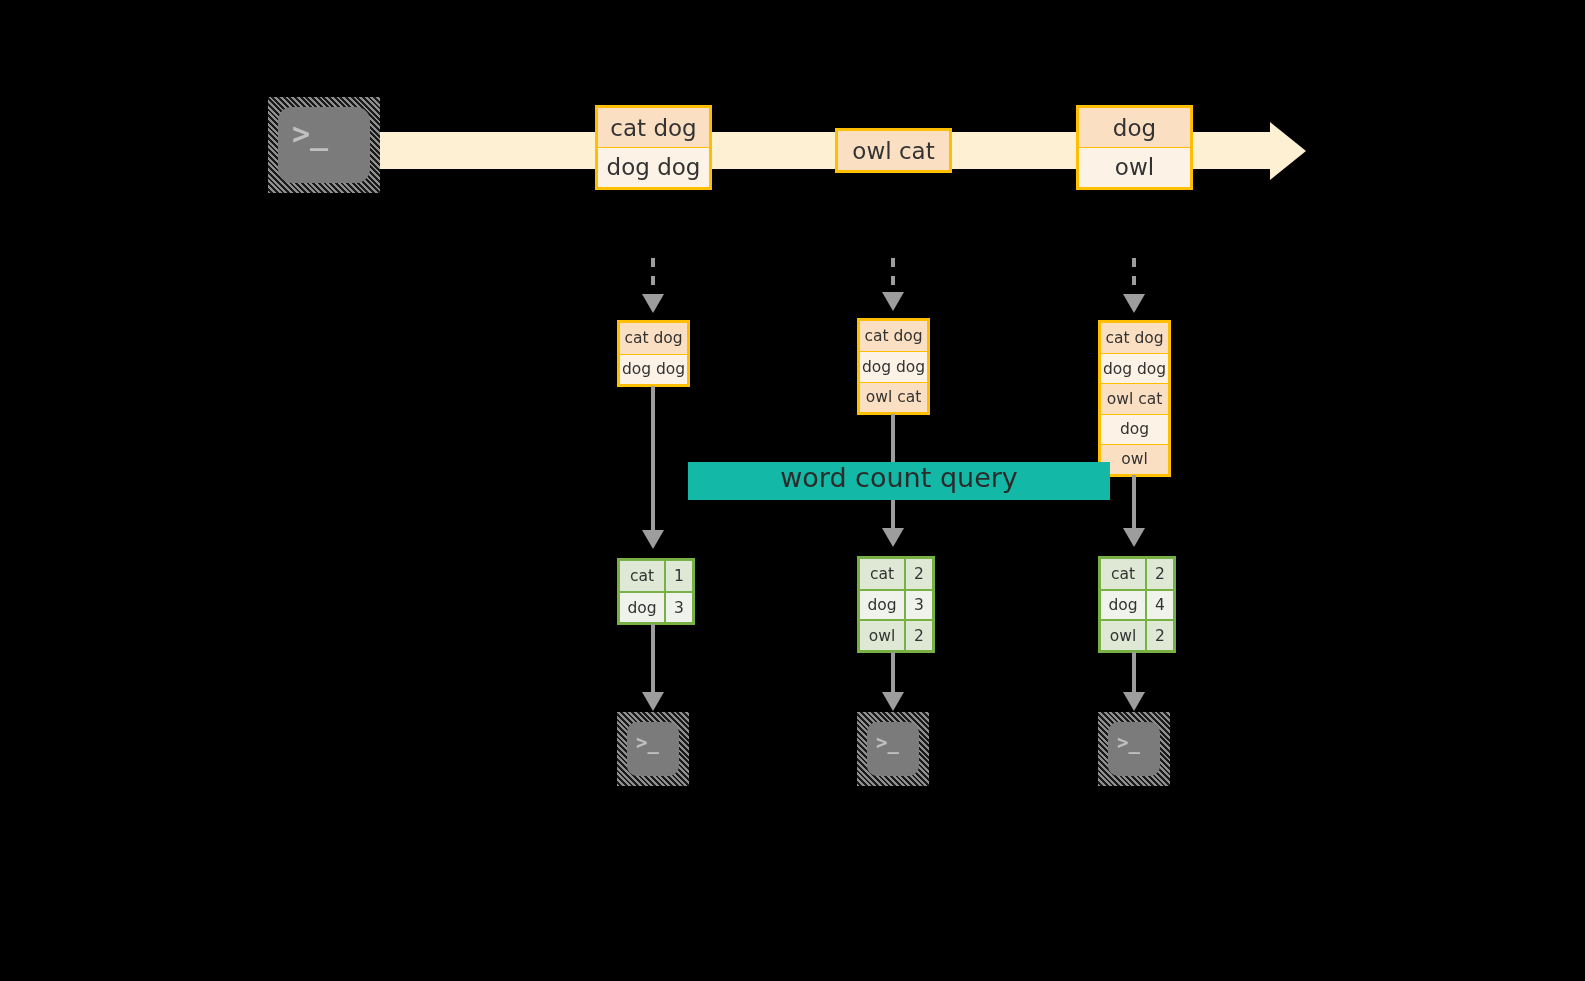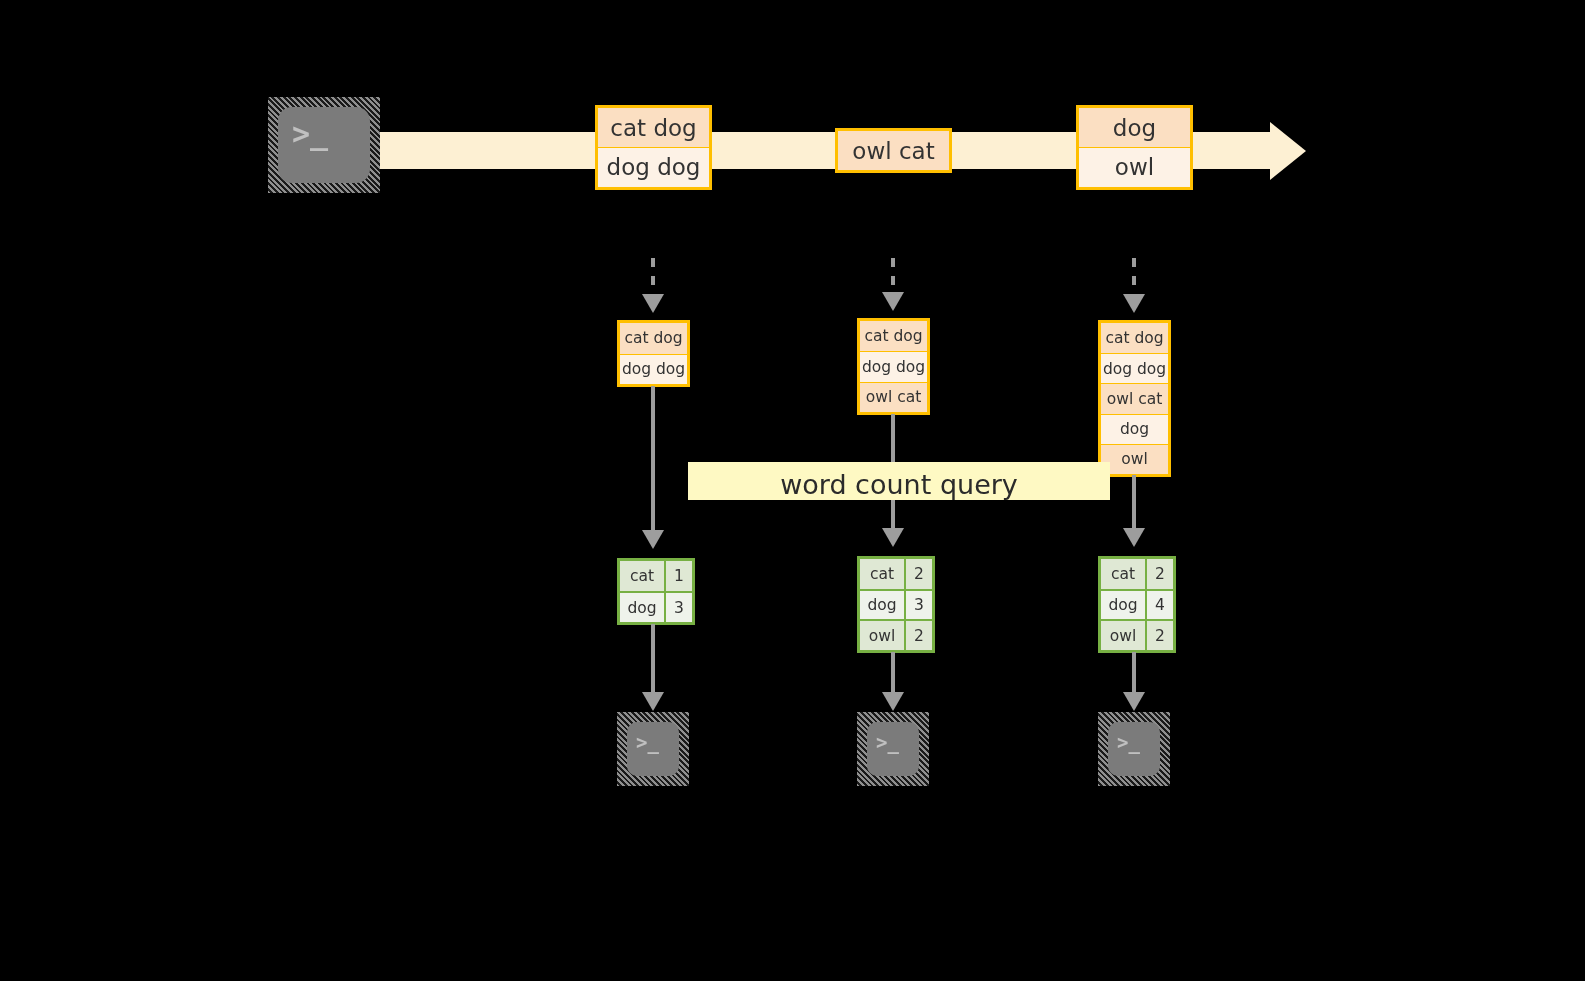--- a/index.html
+++ b/index.html
@@ -137,23 +137,23 @@
     position: absolute;
     width: 0; height: 0;
     border-left: 11px solid transparent;
     border-right: 11px solid transparent;
     border-top: 19px solid #9d9d9d;
   }
 
   
   .band {
     position: absolute;
-    background: #fef9c3;
-    display: flex;
-    align-items: flex-end;
+    background: #14b8a6;
+    display: flex;
+    align-items: flex-start;
     justify-content: center;
   }
   .band-text {
     font-size: 27px;
     color: #2b2b2b;
     white-space: nowrap;
   }
 </style>
 </head>
 <body>

